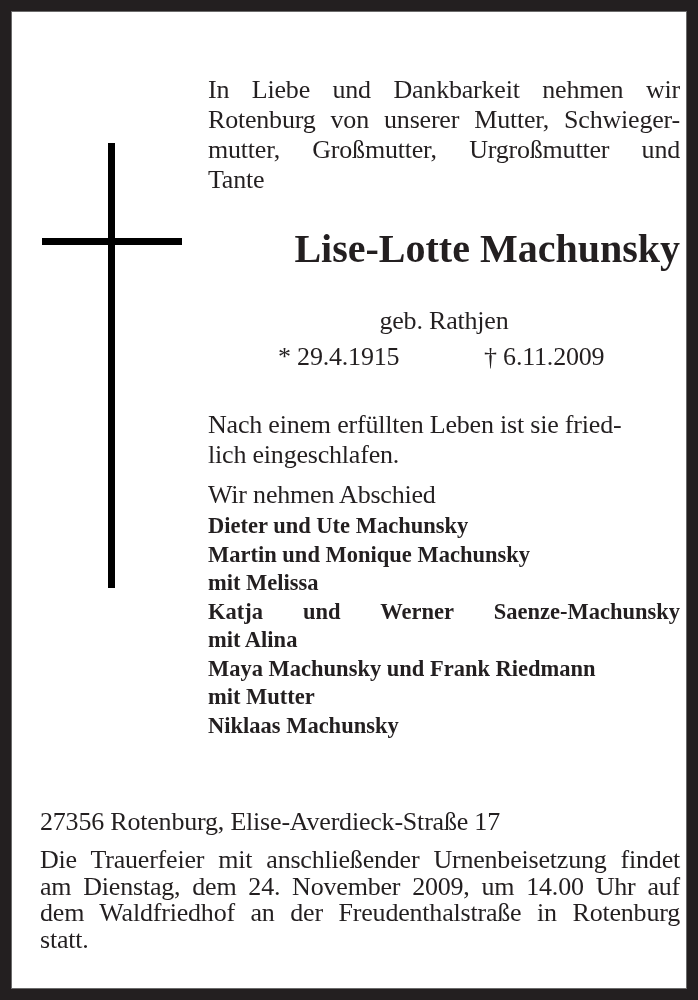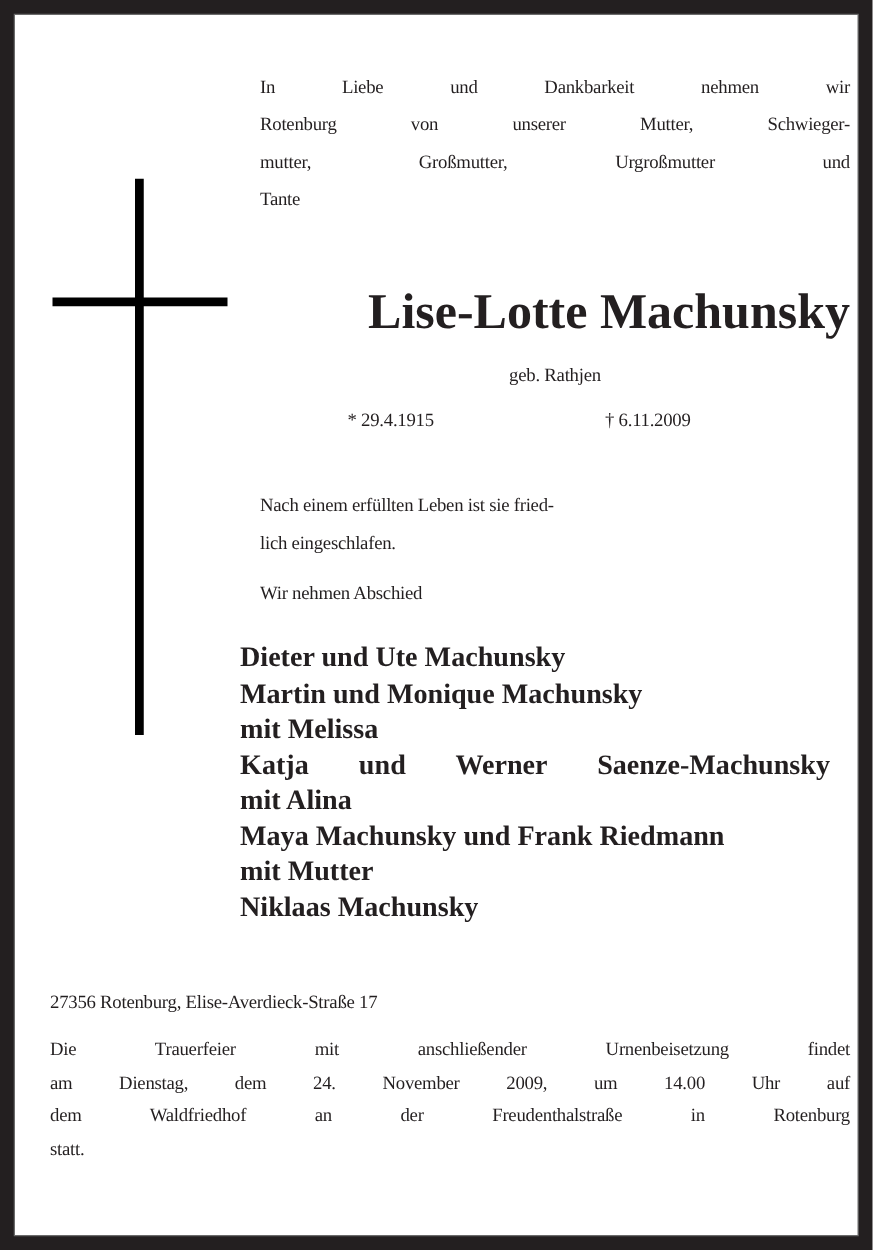--- a/index.html
+++ b/index.html
@@ -21,41 +21,42 @@
   .cross-v {
     position: absolute; left: 96px; top: 131px;
     width: 7px; height: 445px; background: #000;
   }
   .cross-h {
     position: absolute; left: 30px; top: 226px;
     width: 140px; height: 7px; background: #000;
   }
   .block { position: absolute; }
   .txt {
-    font-size: 15px; line-height: 30px;
+    font-size: 26px; line-height: 30px;
     letter-spacing: -0.2px;
+    margin-top: 20px;
   }
   .justify { text-align: justify; text-align-last: left; }
   .justify .jl { display: block; text-align: justify; text-align-last: justify; }
   .justify .ll { display: block; text-align: left; }
   .intro { left: 196px; top: 43px; width: 472px; }
   .name {
     left: 196px; top: 213px; width: 472px;
     text-align: right;
     font-weight: bold; font-size: 40px; line-height: 48px;
     letter-spacing: 0px;
   }
   .maiden { left: 196px; top: 274px; width: 472px; text-align: center; }
   .dates { left: 196px; top: 310px; width: 472px; }
   .born { position: absolute; left: 70px; }
   .died { position: absolute; left: 276px; }
   .peace { left: 196px; top: 378px; width: 472px; }
   .farewell { left: 196px; top: 448px; width: 472px; }
   .family {
-    left: 180px; top: 500px; width: 472px;
+    left: 196px; top: 500px; width: 472px;
     font-weight: bold; font-size: 22.5px; line-height: 28.5px;
   }
   .family .fam-row { display: block; }
   .family .just { text-align: justify; text-align-last: justify; }
   .address { left: 28px; top: 775px; width: 640px; }
   .ceremony { left: 28px; top: 815px; width: 640px; line-height: 26.5px; }
   .funeral { left: 28px; top: 928px; width: 640px; font-size: 22px; line-height: 28px; }
   .funeral .brand {
     font-family: "DejaVu Sans", sans-serif;
     font-weight: bold; font-size: 19px; letter-spacing: -0.3px;

